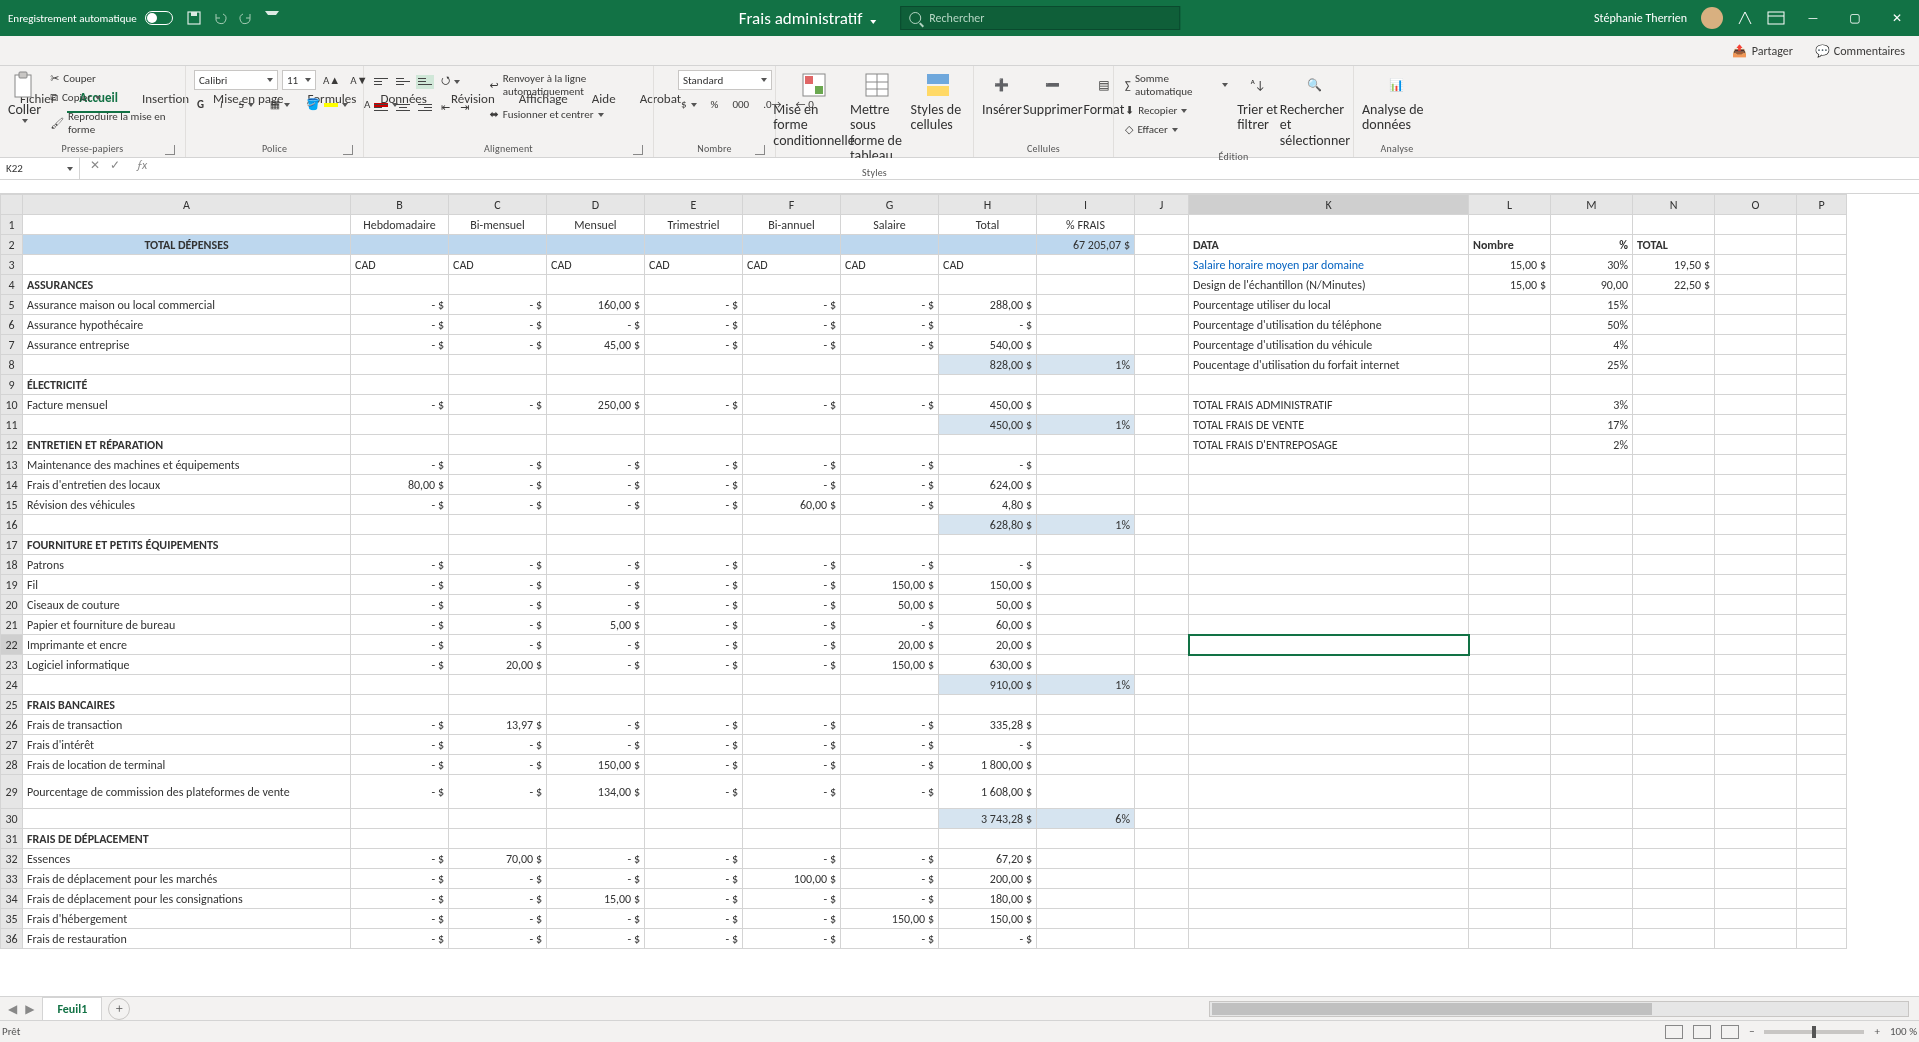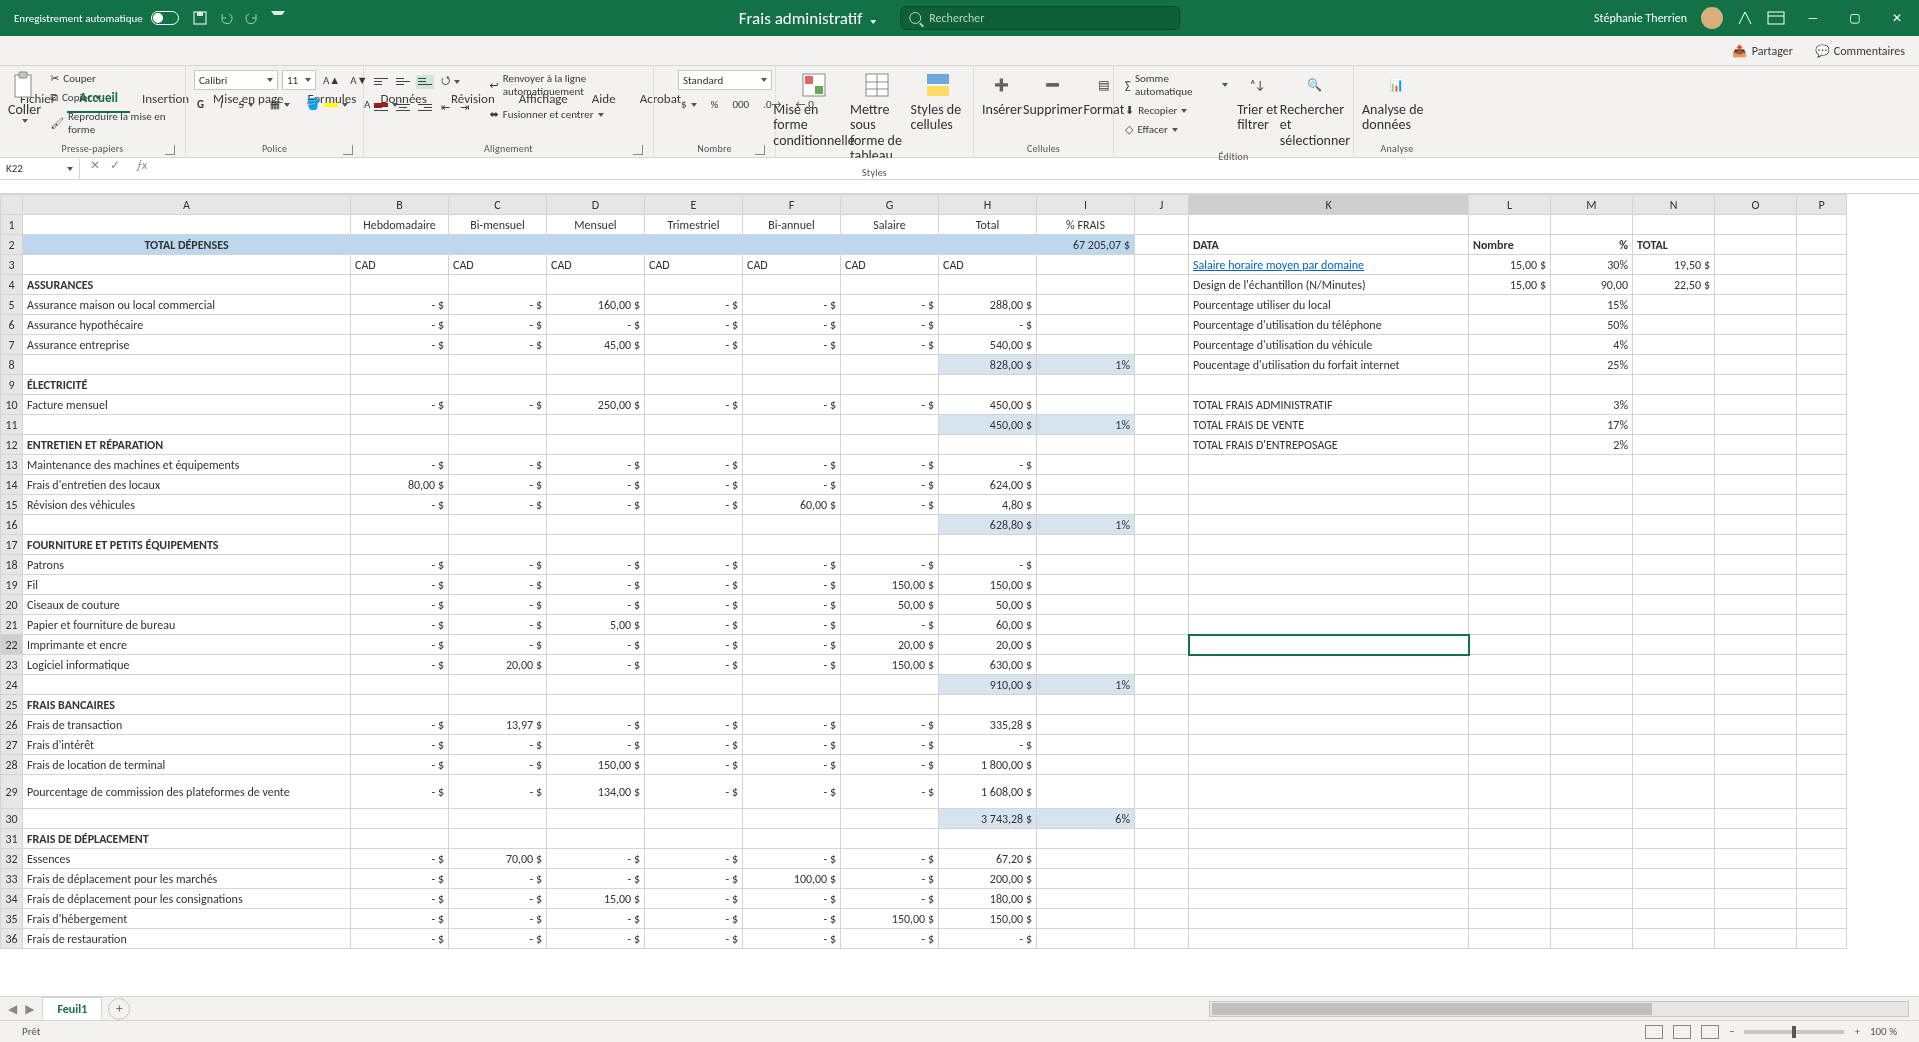--- a/index.html
+++ b/index.html
@@ -1,25 +1,25 @@
 <!DOCTYPE html>
 <html><head>
 <meta charset="utf-8">
 <style>
 *{box-sizing:border-box;margin:0;padding:0;}
 body{font-family:"Segoe UI",Calibri,sans-serif;font-size:12px;background:#fff;color:#333;overflow:hidden;width:1919px;height:1042px;position:relative;}
 .titlebar{height:36px;background:#127245;display:flex;align-items:center;color:#fff;padding:0 8px;}
-.autosave{display:flex;align-items:center;gap:8px;font-size:11px;margin-left:6px;}
+.autosave{display:flex;align-items:center;gap:8px;font-size:11px;}
 .toggle{width:28px;height:14px;border:1px solid #fff;border-radius:8px;position:relative;}
 .toggle::after{content:"";width:10px;height:10px;background:#fff;border-radius:50%;position:absolute;left:1px;top:1px;}
 .qat{display:flex;gap:12px;margin-left:14px;align-items:center;}
 .qat span{width:14px;height:14px;opacity:.85;display:inline-block;}
 .doctitle{position:absolute;left:50%;transform:translateX(-50%);display:flex;align-items:center;gap:24px;}
 .doctitle-name{font-size:17px;}
-.search{width:280px;height:24px;background:#0f5f39;border:1px solid #0a4a2e;border-radius:6px;display:flex;align-items:center;padding:0 8px;color:#b4d5c3;font-size:12px;gap:8px;}
+.search{width:280px;height:24px;background:#0f5f39;border:1px solid #0a4a2e;border-radius:0;display:flex;align-items:center;padding:0 8px;color:#b4d5c3;font-size:12px;gap:8px;}
 .search .mag{width:12px;height:12px;border:1.5px solid #b4d5c3;border-radius:50%;position:relative;}
 .search .mag::after{content:"";position:absolute;width:5px;height:1.5px;background:#b4d5c3;transform:rotate(45deg);bottom:-2px;right:-4px;}
 .titleright{margin-left:auto;display:flex;align-items:center;gap:14px;font-size:12px;}
 .avatar{width:22px;height:22px;border-radius:50%;background:#d8b080;}
 .winbtn{width:28px;height:28px;display:flex;align-items:center;justify-content:center;}
 
 .tabs{height:30px;background:#f3f2f1;border-bottom:1px solid #d4d4d4;display:flex;align-items:center;padding:0 8px;font-size:13px;}
 .tabs .tab{padding:0 12px;height:100%;display:flex;align-items:center;color:#3b3a39;cursor:pointer;margin-top:48px;}
 .tabs .tab.active{color:#127245;font-weight:600;border-bottom:2px solid #127245;}
 .tabs .right{margin-left:auto;display:flex;gap:10px;}
@@ -59,32 +59,32 @@
 .grid{border-collapse:collapse;table-layout:fixed;}
 .grid th,.grid td{border:1px solid #d4d4d4;height:20px;font-size:12px;padding:0 4px;white-space:nowrap;overflow:hidden;}
 .grid th{background:#e6e6e6;font-weight:normal;color:#333;text-align:center;position:sticky;top:0;}
 .grid .rh{background:#e6e6e6;text-align:center;color:#333;position:sticky;left:0;width:22px;min-width:22px;}
 .grid .corner{background:#e6e6e6;position:sticky;left:0;top:0;z-index:2;width:22px;}
 .bold{font-weight:bold;}
 .center{text-align:center;}
 .right{text-align:right;}
 .hlA{background:#bdd7ee;}
 .hlS{background:#d6e4f0;}
-.link{color:#0563c1;text-decoration:underline;}
+.link{color:#0563c1;}
 .selcell{outline:2px solid #127245;outline-offset:-1px;}
 .ch.active{background:#cfcfcf;}
 
 .sheetbar{height:24px;border-top:1px solid #d4d4d4;display:flex;align-items:center;background:#f3f2f1;font-size:12px;}
 .sheet-nav{display:flex;gap:8px;padding:0 8px;color:#888;}
 .sheet-tab{padding:0 14px;height:100%;display:flex;align-items:center;background:#fff;border:1px solid #d4d4d4;border-bottom:none;font-weight:600;color:#127245;}
 .sheet-add{width:22px;height:22px;border:1px solid #c8c6c4;border-radius:50%;display:flex;align-items:center;justify-content:center;margin-left:6px;color:#555;}
 .hscroll{margin-left:auto;width:700px;height:16px;background:#e6e6e6;border:1px solid #c8c6c4;position:relative;margin-right:10px;}
 .hscroll .thumb{position:absolute;left:2px;top:1px;width:440px;height:12px;background:#c0c0c0;}
 
-.status{height:22px;background:#f3f2f1;border-top:1px solid #d4d4d4;display:flex;align-items:center;font-size:11px;padding:0 22px;color:#555;}
+.status{height:22px;background:#f3f2f1;border-top:1px solid #d4d4d4;display:flex;align-items:center;font-size:11px;padding:0 2px;color:#555;}
 .status .r{margin-left:auto;display:flex;align-items:center;gap:10px;}
 .viewbtn{width:18px;height:14px;border:1px solid #888;}
 .zoom-slider{width:100px;height:4px;background:#c8c6c4;position:relative;}
 .zoom-slider::after{content:"";position:absolute;left:48%;top:-4px;width:4px;height:12px;background:#555;}
 
 svg{display:block;}
 </style>
 </head>
 <body>
 

